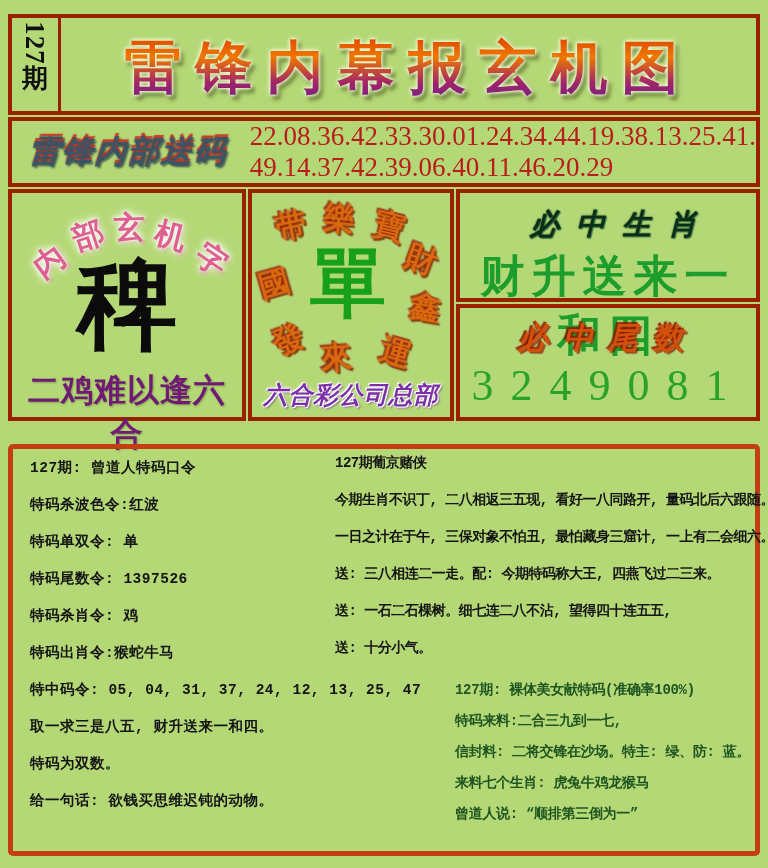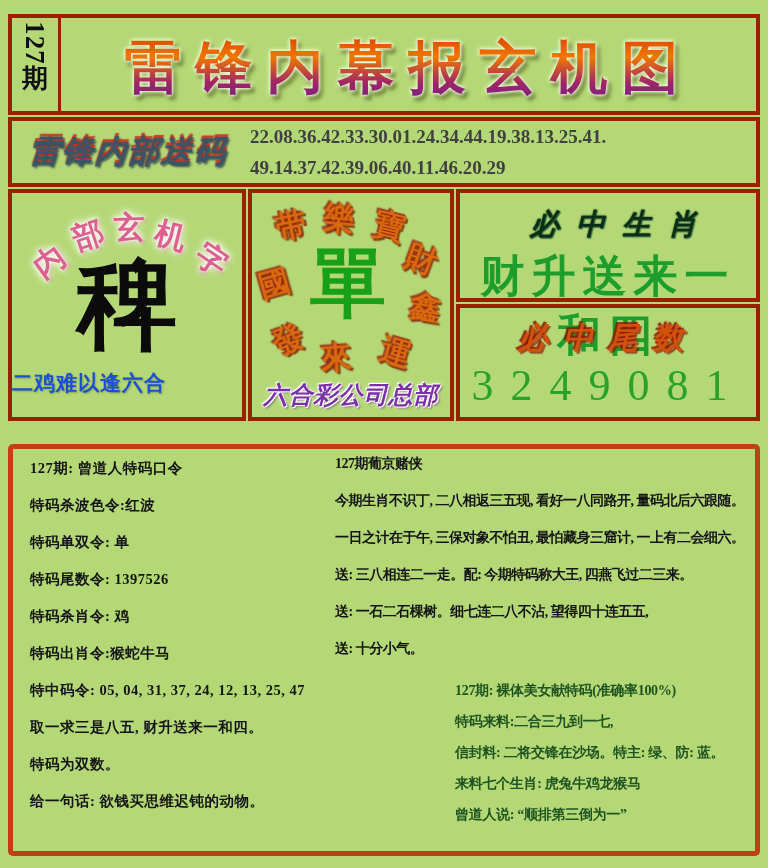--- a/index.html
+++ b/index.html
@@ -20,34 +20,34 @@
     background:linear-gradient(180deg,#d42a00 8%,#f07800 42%,#a02468 70%,#5c1f9e 100%);
     -webkit-background-clip:text;background-clip:text;color:transparent;
     filter:drop-shadow(0 0 2px #effad2) drop-shadow(0 0 1px #f6ffe0) drop-shadow(3px 4px 1px rgba(96,118,44,.75));
   }
   
   .box-codes{left:8px;top:117px;width:752px;height:70px;display:flex;align-items:center;}
   .codes-label{width:232px;text-align:center;font-size:31px;font-weight:bold;font-style:italic;
     letter-spacing:2px;color:#3a5468;transform:skewX(-4deg);
     text-shadow:0 -3px 1px rgba(196,44,30,.9),2px 2px 2px rgba(22,42,60,.65),0 0 2px #2c4356;
     filter:blur(.3px);}
-  .codes-numbers{flex:1;color:#404040;font-weight:bold;font-size:19px;line-height:31px;letter-spacing:0px;padding-left:6px;}
+  .codes-numbers{flex:1;color:#b91c1c;font-weight:normal;font-size:27px;line-height:31px;letter-spacing:0px;padding-left:6px;}
   
   .box-mystery{left:8px;top:189px;width:238px;height:232px;}
   .arc-char{position:absolute;font-size:31px;font-weight:bold;color:#dd6090;
     text-shadow:0 0 4px #ffffff,0 0 7px #ffffff,0 0 10px #f4ffe2,2px 2px 3px rgba(180,60,90,.5);}
   .arc-char:nth-of-type(1){left:22px;top:48px;transform:rotate(-36deg);}
   .arc-char:nth-of-type(2){left:61px;top:22px;transform:rotate(-18deg);}
   .arc-char:nth-of-type(3){left:102px;top:14px;transform:rotate(-2deg);}
   .arc-char:nth-of-type(4){left:143px;top:22px;transform:rotate(14deg);}
   .arc-char:nth-of-type(5){left:184px;top:46px;transform:rotate(34deg);}
   .mystery-char{position:absolute;left:0;right:0;top:58px;text-align:center;
     font-size:100px;font-weight:bold;color:#0b0b0b;line-height:110px;}
-  .mystery-phrase{position:absolute;left:0;right:0;top:176px;
-    font-size:21px;font-weight:bold;color:#1d4ed8;letter-spacing:1px;
+  .mystery-phrase{position:absolute;left:0;right:0;top:176px;text-align:center;
+    font-size:32px;font-weight:bold;color:#701a75;letter-spacing:1px;
     text-shadow:1px 1px 2px rgba(90,120,50,.55);}
   .box-odd{left:248px;top:189px;width:206px;height:232px;}
   .ring-glyph{position:absolute;font-size:31px;font-weight:bold;color:#d96a10;
     text-shadow:-2px -2px 1px rgba(150,30,10,.8),2px 2px 1px rgba(120,30,0,.8),0 0 2px #a33c00;
     filter:blur(.4px);}
   .ring-glyph:nth-of-type(1){left:24px;top:12px;transform:rotate(-12deg);}
   .ring-glyph:nth-of-type(2){left:72px;top:5px;transform:rotate(5deg);}
   .ring-glyph:nth-of-type(3){left:122px;top:13px;transform:rotate(14deg);}
   .ring-glyph:nth-of-type(4){left:154px;top:46px;transform:rotate(20deg);}
   .ring-glyph:nth-of-type(5){left:7px;top:70px;transform:rotate(-16deg);}
@@ -66,21 +66,21 @@
     text-shadow:1px 1px 1px rgba(40,110,70,.8),0 0 2px #0a2a12;filter:blur(.3px);padding-left:28px;}
   .zodiac-row{position:absolute;left:0;right:0;top:54px;text-align:center;
     font-size:44px;font-weight:bold;color:#1d9e2c;letter-spacing:7px;}
   .box-tail{left:456px;top:304px;width:304px;height:117px;}
   .tail-title{position:absolute;left:0;right:0;top:10px;text-align:center;
     font-size:30px;font-weight:bold;font-style:italic;color:#d2500a;letter-spacing:15px;
     text-shadow:-2px -2px 1px rgba(140,20,0,.85),2px 2px 1px rgba(140,20,0,.7);filter:blur(.3px);}
   .tail-digits{position:absolute;left:0;right:0;top:52px;text-align:center;
     font-size:44px;color:#2aa22a;letter-spacing:17px;font-weight:normal;}
   
-  .box-bottom{left:8px;top:444px;width:752px;height:412px;border:5px solid #c23f14;border-radius:5px;}
+  .box-bottom{left:8px;top:444px;width:752px;height:412px;border:5px solid #c23f14;border-radius:5px;font-family:Liberation Mono, monospace;}
   .col-left{position:absolute;left:17px;top:9px;width:310px;}
   .col-left .line{font-size:14.5px;font-weight:bold;color:#141414;line-height:21px;margin-bottom:16px;
     letter-spacing:.5px;white-space:nowrap;}
   .col-right{position:absolute;left:322px;top:4px;width:422px;}
   .col-right .line{font-size:14px;font-weight:bold;color:#141414;line-height:21px;margin-bottom:16px;
     letter-spacing:-.5px;white-space:nowrap;}
   .col-lower{position:absolute;left:442px;top:231px;width:302px;}
   .col-lower .line{font-size:14px;font-weight:bold;color:#1e5420;line-height:21px;margin-bottom:10px;
     letter-spacing:-.3px;white-space:nowrap;}
 </style>

